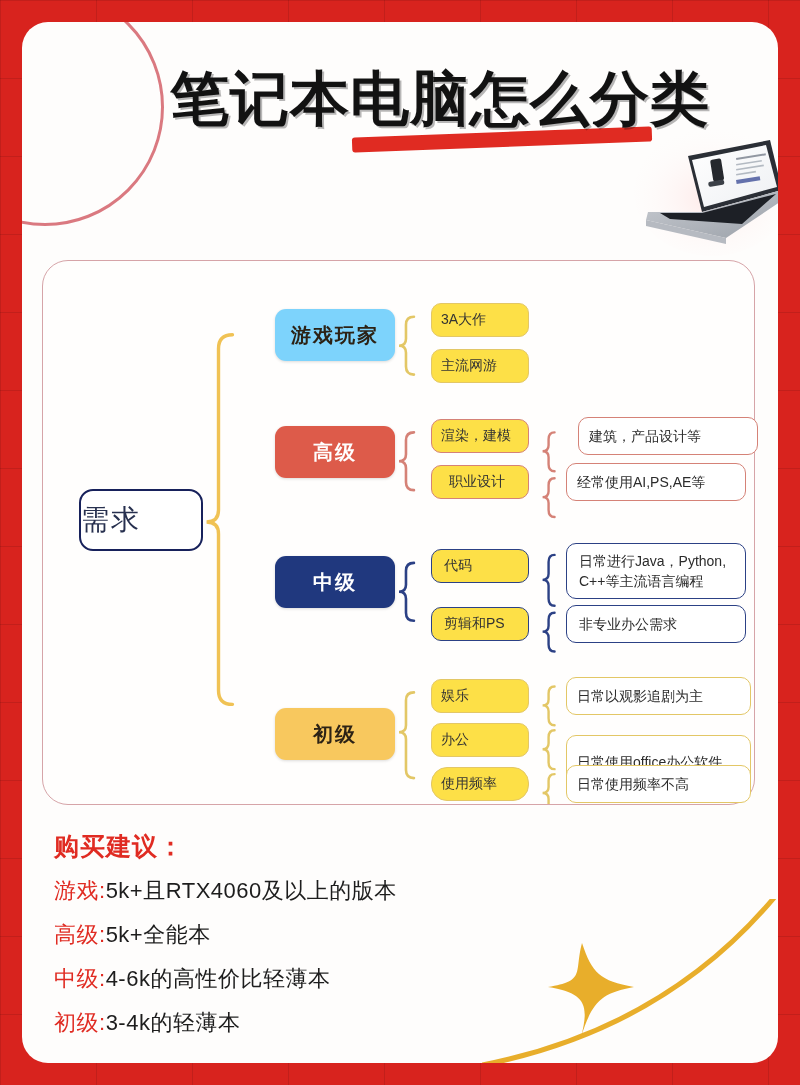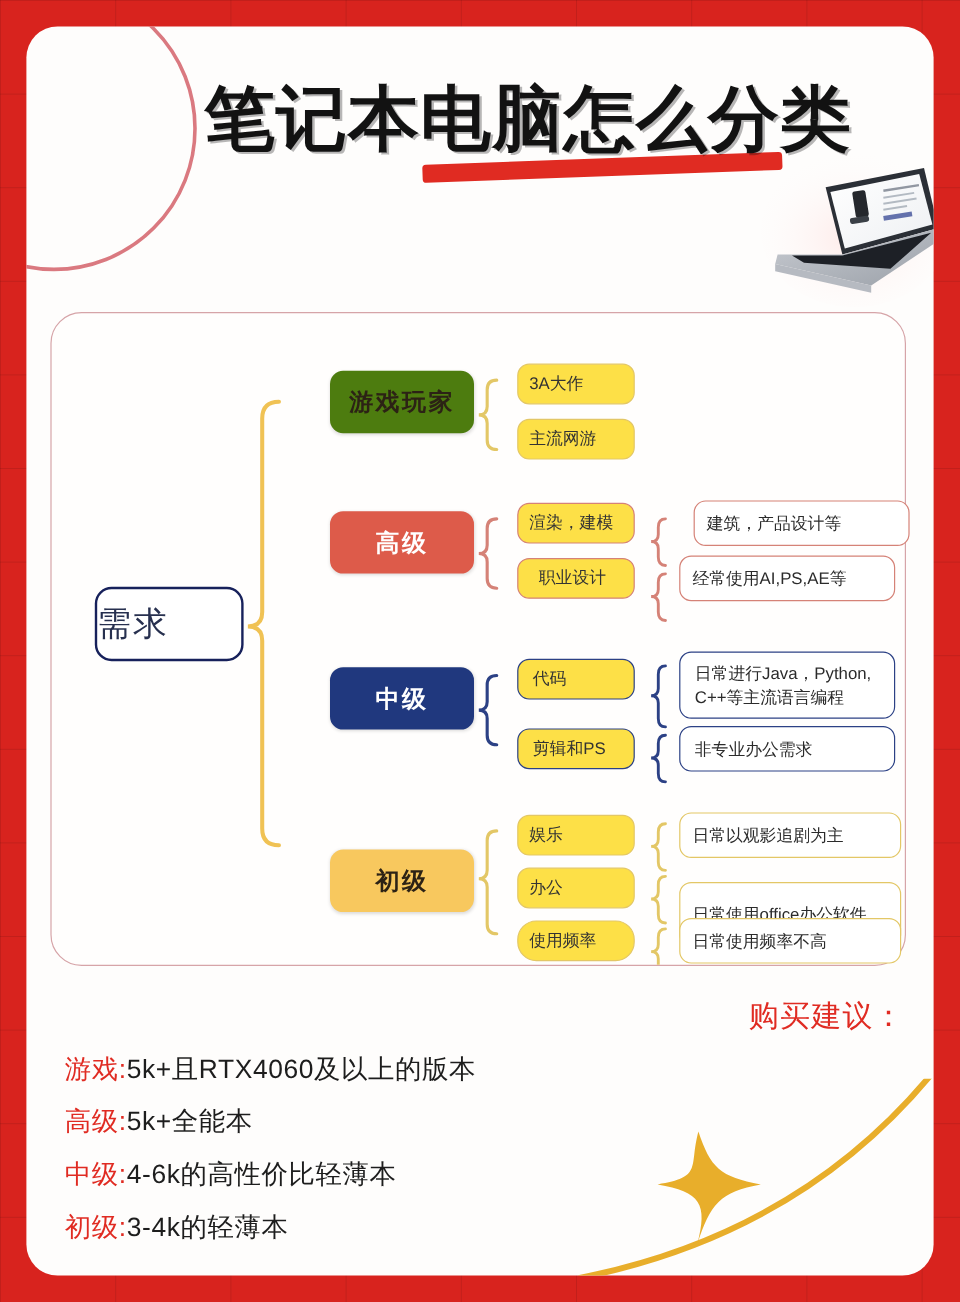--- a/index.html
+++ b/index.html
@@ -87,21 +87,21 @@
   }
   
   .cat {
     position: absolute;
     width: 120px; height: 52px;
     border-radius: 11px;
     display: flex; align-items: center; justify-content: center;
     font-size: 20px; font-weight: bold; letter-spacing: 2px;
     box-shadow: 0 1px 3px rgba(0,0,0,.14);
   }
-  .cat-gamer { left: 232px; top: 48px;  background: #4d7c0f; color: #2c2215; }
+  .cat-gamer { left: 232px; top: 48px;  background: #7dd3fc; color: #2c2215; }
   .cat-adv   { left: 232px; top: 165px; background: #DD5B4A; color: #fff; }
   .cat-mid   { left: 232px; top: 295px; background: #20387E; color: #fff; }
   .cat-beg   { left: 232px; top: 447px; background: #F8C85E; color: #2c2215; }
 
   
   .lv2 {
     position: absolute;
     width: 98px; min-height: 34px;
     border-radius: 10px;
     border: 1.5px solid;
@@ -122,22 +122,22 @@
     font-size: 14px; color: #2b2b2b;
     line-height: 1.45;
   }
   .t-gold { border-color: #E3C766; }
   .t-red  { border-color: #D58277; }
   .t-blue { border-color: #2C4185; padding-left: 12px; }
 
   
   .advice { position: absolute; left: 32px; top: 808px; width: 700px; }
   .advice-title {
-    font-size: 25px; font-weight: normal; color: #E02B22;
-    letter-spacing: 1px; margin-bottom: 13px; text-align: right;
+    font-size: 25px; font-weight: bold; color: #E02B22;
+    letter-spacing: 1px; margin-bottom: 13px;
   }
   .advice-row {
     font-size: 22px; color: #1d1d1d; margin-bottom: 14px; letter-spacing: .5px;
   }
   .advice-row .k { color: #E02B22; }
 </style>
 </head>
 <body>
 
 <div id="poster">

